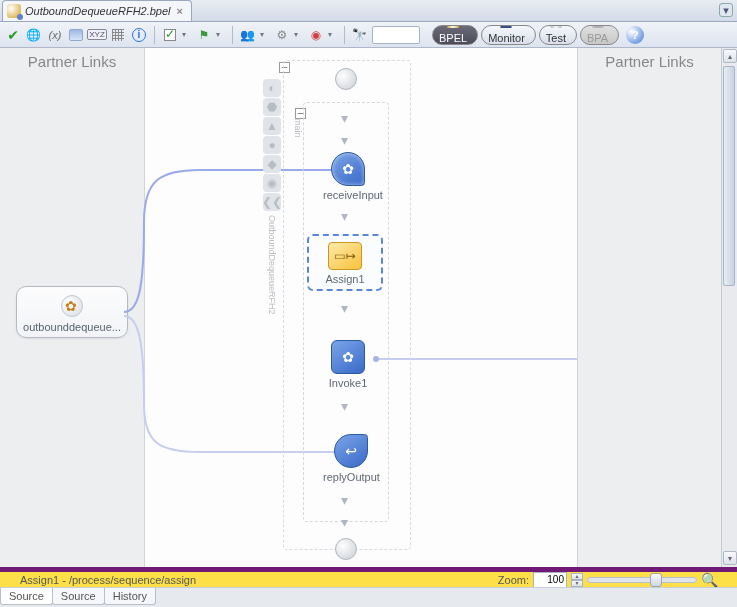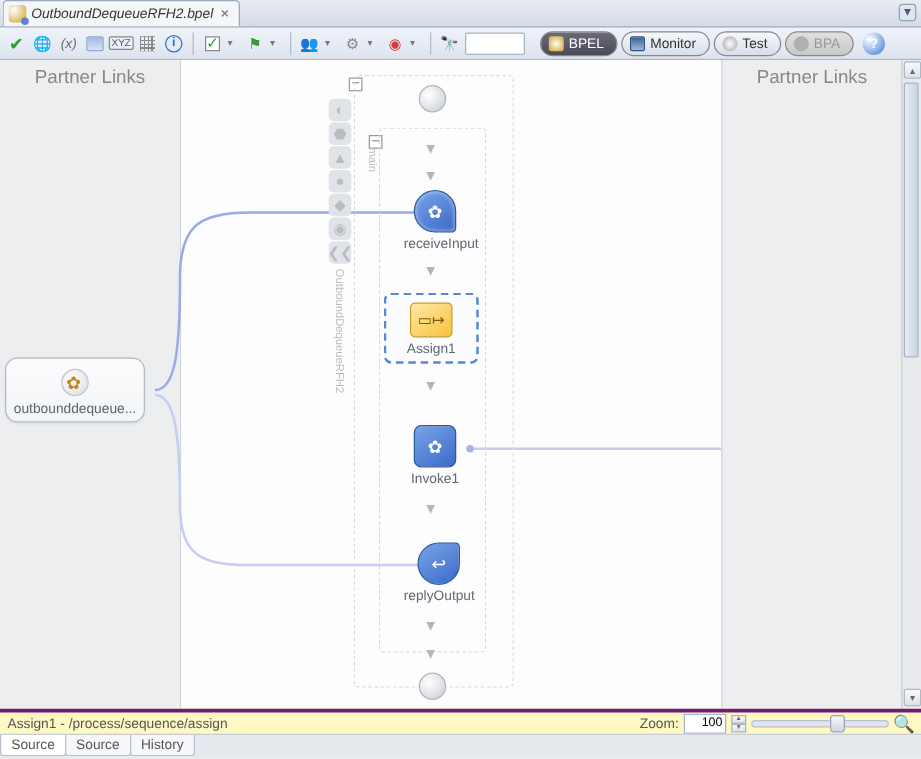--- a/index.html
+++ b/index.html
@@ -12,21 +12,21 @@
 .tab-icon::after { content:""; position:absolute; width:6px; height:6px; background:#6080d0; border-radius:50%; right:-2px; bottom:-2px; }
 .tab-close { width:10px; height:10px; color:#888; font-weight:bold; cursor:pointer; line-height:10px; text-align:center; }
 .tab-bar-right { position:absolute; right:4px; top:3px; width:14px; height:14px; border:1px solid #8aa; border-radius:3px; background:#dfe8f0; color:#557; text-align:center; line-height:12px; }
 
 
 .toolbar { height: 26px; background: linear-gradient(#f0f3f8,#dde4ef); border-bottom: 1px solid #aeb8c8; display:flex; align-items:center; padding: 0 4px; gap: 3px; }
 .tb-btn { width:18px; height:18px; display:flex; align-items:center; justify-content:center; border-radius:3px; }
 .tb-sep { width:1px; height:18px; background:#b0bbcc; margin:0 3px; }
 .tb-dd { width:10px; color:#778; font-size:8px; }
 .tb-input { width:48px; height:18px; border:1px solid #a8b3c5; background:#fff; border-radius:2px; }
-.mode-btn { height:20px; border-radius:10px; padding:0 10px 0 6px; display:flex; align-items:center; gap:4px; font-size:10px; border:1px solid #888; cursor:pointer; }
+.mode-btn { height:20px; border-radius:10px; padding:0 10px 0 6px; display:flex; align-items:center; gap:4px; font-size:10px; border:1px solid #888; cursor:pointer;flex-direction:column; }
 .mode-bpel { background:linear-gradient(#6a6a78,#4a4a58); color:#fff; }
 .mode-monitor { background:linear-gradient(#f5f7fb,#d8dfeb); color:#333; }
 .mode-test { background:linear-gradient(#f5f7fb,#d8dfeb); color:#333; }
 .mode-bpa { background:linear-gradient(#e0e0e0,#c8c8c8); color:#999; }
 .help-btn { width:18px; height:18px; border-radius:50%; background:radial-gradient(circle at 30% 30%,#fff,#3a78d8); color:#fff; display:flex; align-items:center; justify-content:center; font-weight:bold; margin-left:4px; }
 
 
 .i-check { color:#2a9a2a; font-size:14px; }
 .i-globe { color:#5c88c8; }
 .i-var { color:#6c6c6c; font-style:italic; }
@@ -89,21 +89,21 @@
 .node-reply { background:linear-gradient(145deg,#7aa4e8,#3a6ac8); border-radius:50% 10% 50% 50%; }
 .node-label { color:#606874; margin-top:3px; font-size:11px; }
 
 .assign-box { position:absolute; width:76px; border:2px dashed #5a86d8; border-radius:6px; padding:6px 4px 4px; text-align:center; background:#fbfcfe; }
 .assign-icon { width:34px;height:28px;margin:0 auto;border:1px solid #c89820;border-radius:4px;background:linear-gradient(145deg,#ffe9a8,#f8c23c); display:flex;align-items:center;justify-content:center;color:#7a5a10;font-size:12px;}
 .assign-label { color:#606874; margin-top:3px; }
 
 .arr { position:absolute; color:#b0b7c2; font-size:14px; }
 
 
-.status-bar { position:absolute; left:0; right:0; bottom:20px; height:20px; background:#fef9c3; border-top:3px solid #701a75; display:flex; align-items:center; padding:0 6px; color:#555; }
+.status-bar { position:absolute; left:0; right:0; bottom:20px; height:20px; background:#fde047; border-top:5px solid #701a75; display:flex; align-items:center; padding:0 20px; color:#555; }
 .zoom-area { margin-left:auto; display:flex; align-items:center; gap:4px; }
 .zoom-input { width:34px; height:16px; border:1px solid #a8b3c5; background:#fff; text-align:right; padding-right:2px; font-size:10px; }
 .spinner { width:12px; display:flex; flex-direction:column; }
 .spinner div { height:7px; border:1px solid #a8b3c5; background:linear-gradient(#f8f9fb,#dde2ea); font-size:6px; line-height:5px; text-align:center; color:#667; }
 .slider { width:110px; height:6px; background:#e0e4eb; border:1px solid #b8c0cc; border-radius:3px; position:relative; }
 .slider-thumb { position:absolute; top:-5px; left:62px; width:12px;height:14px; background:linear-gradient(#f8f9fb,#d0d7e2); border:1px solid #9aa5b6; border-radius:3px; }
 .reset-zoom { width:16px;height:16px; color:#c06030; font-size:14px; }
 
 .bottom-tabs { position:absolute; left:0; right:0; bottom:0; height:20px; background:#e6e9ee; border-top:1px solid #c8ced8; display:flex; align-items:flex-start; }
 .btab { border:1px solid #b8c0cc; border-top:none; background:#f6f7fa; padding:2px 8px; color:#555; border-radius:0 0 3px 3px; margin-right:-1px; }
@@ -188,21 +188,21 @@
       <span>BPA</span>
     </div>
   <div class="help-btn">
       <span>?</span>
     </div>
 </div>
 
 <div class="main">
   <div class="left-pane">
     <div class="pl-header">Partner Links</div>
-    <div class="pl-card" style="left:4px; top:238px;border-radius:10px;">
+    <div class="pl-card" style="left:16px; top:238px;border-radius:10px;">
       <div class="pl-gear"></div>
       <div class="pl-card-label">outbounddequeue...</div>
     </div>
   </div>
 
   <div class="center-pane">
     <div class="canvas">
 
       <svg class="wires">
         <path d="M124 264 C140 264 144 234 144 174 C144 132 160 122 200 122 L338 122" stroke="#9aa9e8" stroke-width="2" fill="none"></path>

